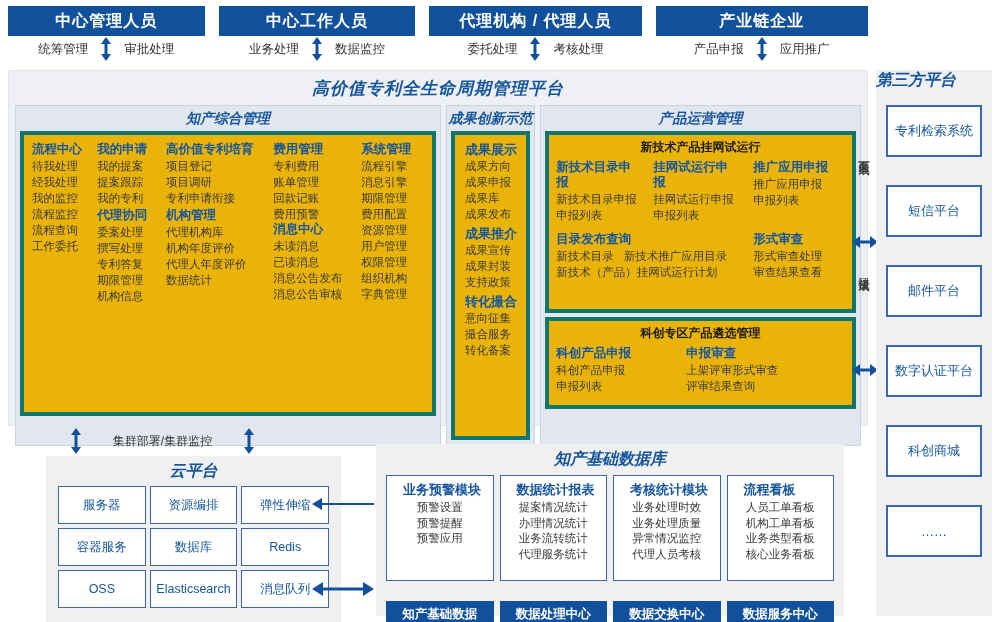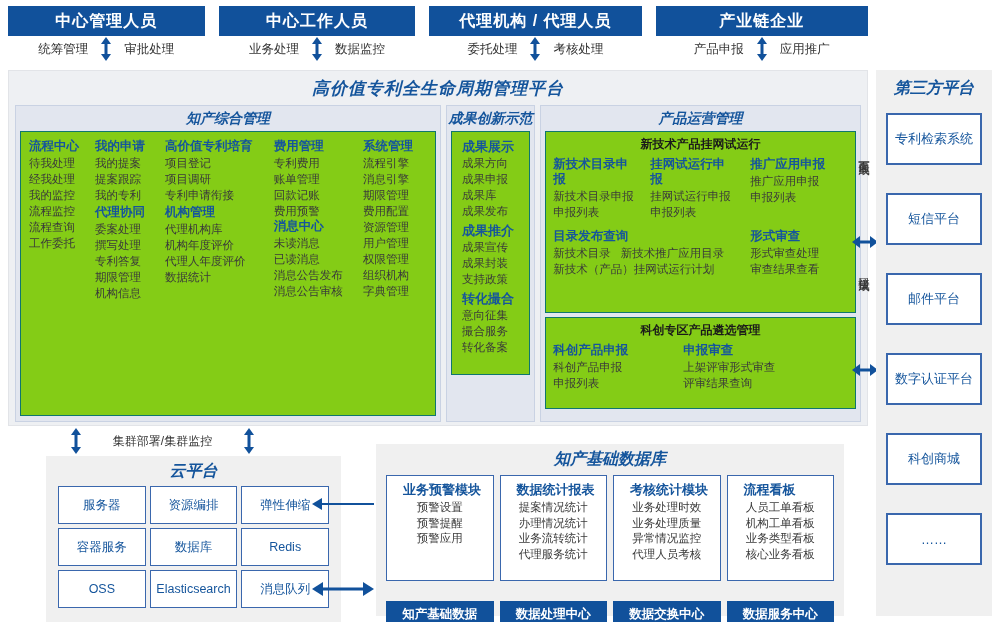--- a/index.html
+++ b/index.html
@@ -45,41 +45,41 @@
     color:#15559c; padding:6px 0 5px 0; letter-spacing:1px;
   }
   .group{
     background:#e2e6ef; border:1px solid #c9d2e3;
   }
   .group-title{
     text-align:center; font-size:14px; font-weight:bold; font-style:italic;
     color:#15559c; padding:4px 0 3px 0;
   }
   .card{
-    background:#84cc16; border:1px solid #0f766e;
+    background:#eab308; border:4px solid #0f766e;
   }
   .card-title{
     text-align:center; font-size:12px; font-weight:bold; color:#1a1a1a;
     padding:4px 0 2px 0;
   }
   .col-head{
     font-size:12.5px; font-weight:bold; color:#15559c; line-height:15px;
     margin-bottom:1px; white-space:nowrap;
   }
   .leaf{
     font-size:11.5px; color:#3a3a3a; line-height:16px; white-space:nowrap;
   }
   .colstack{ display:flex; }
   .colstack > div{ }
 
   
   .tp-panel{ background:#f0f0f0; }
   .tp-title{
-    text-align:center; font-size:16px; font-weight:bold; font-style:italic;
-    color:#15559c; padding-top:8px;
+    text-align:left; font-size:16px; font-weight:bold; font-style:italic;
+    color:#15559c; 
   }
   .tp-box{
     background:#fff; border:2px solid #3a67ad; height:52px;
     display:flex; align-items:center; justify-content:center;
     font-size:13px; color:#15559c;
   }
 
   
   .vlabel{
     writing-mode:vertical-rl; text-orientation:upright;
@@ -274,21 +274,21 @@
               <div class="leaf">组织机构</div>
               <div class="leaf">字典管理</div>
             </div>
 
           </div>
         </div>
       </div>
 
       <div class="group" style="width:96px;">
         <div class="group-title">成果创新示范</div>
-        <div class="card" style="margin:0 4px 5px;height:244px;padding:7px 0 0 0;">
+        <div class="card" style="margin:0 4px 5px;height:309px;padding:7px 0 0 0;">
           <div style="padding-left:10px;">
             <div class="col-head" style="font-size:13px;">成果展示</div>
             <div class="leaf">成果方向</div>
             <div class="leaf">成果申报</div>
             <div class="leaf">成果库</div>
             <div class="leaf">成果发布</div>
             <div class="col-head" style="font-size:13px;margin-top:4px;">成果推介</div>
             <div class="leaf">成果宣传</div>
             <div class="leaf">成果封装</div>
             <div class="leaf">支持政策</div>

